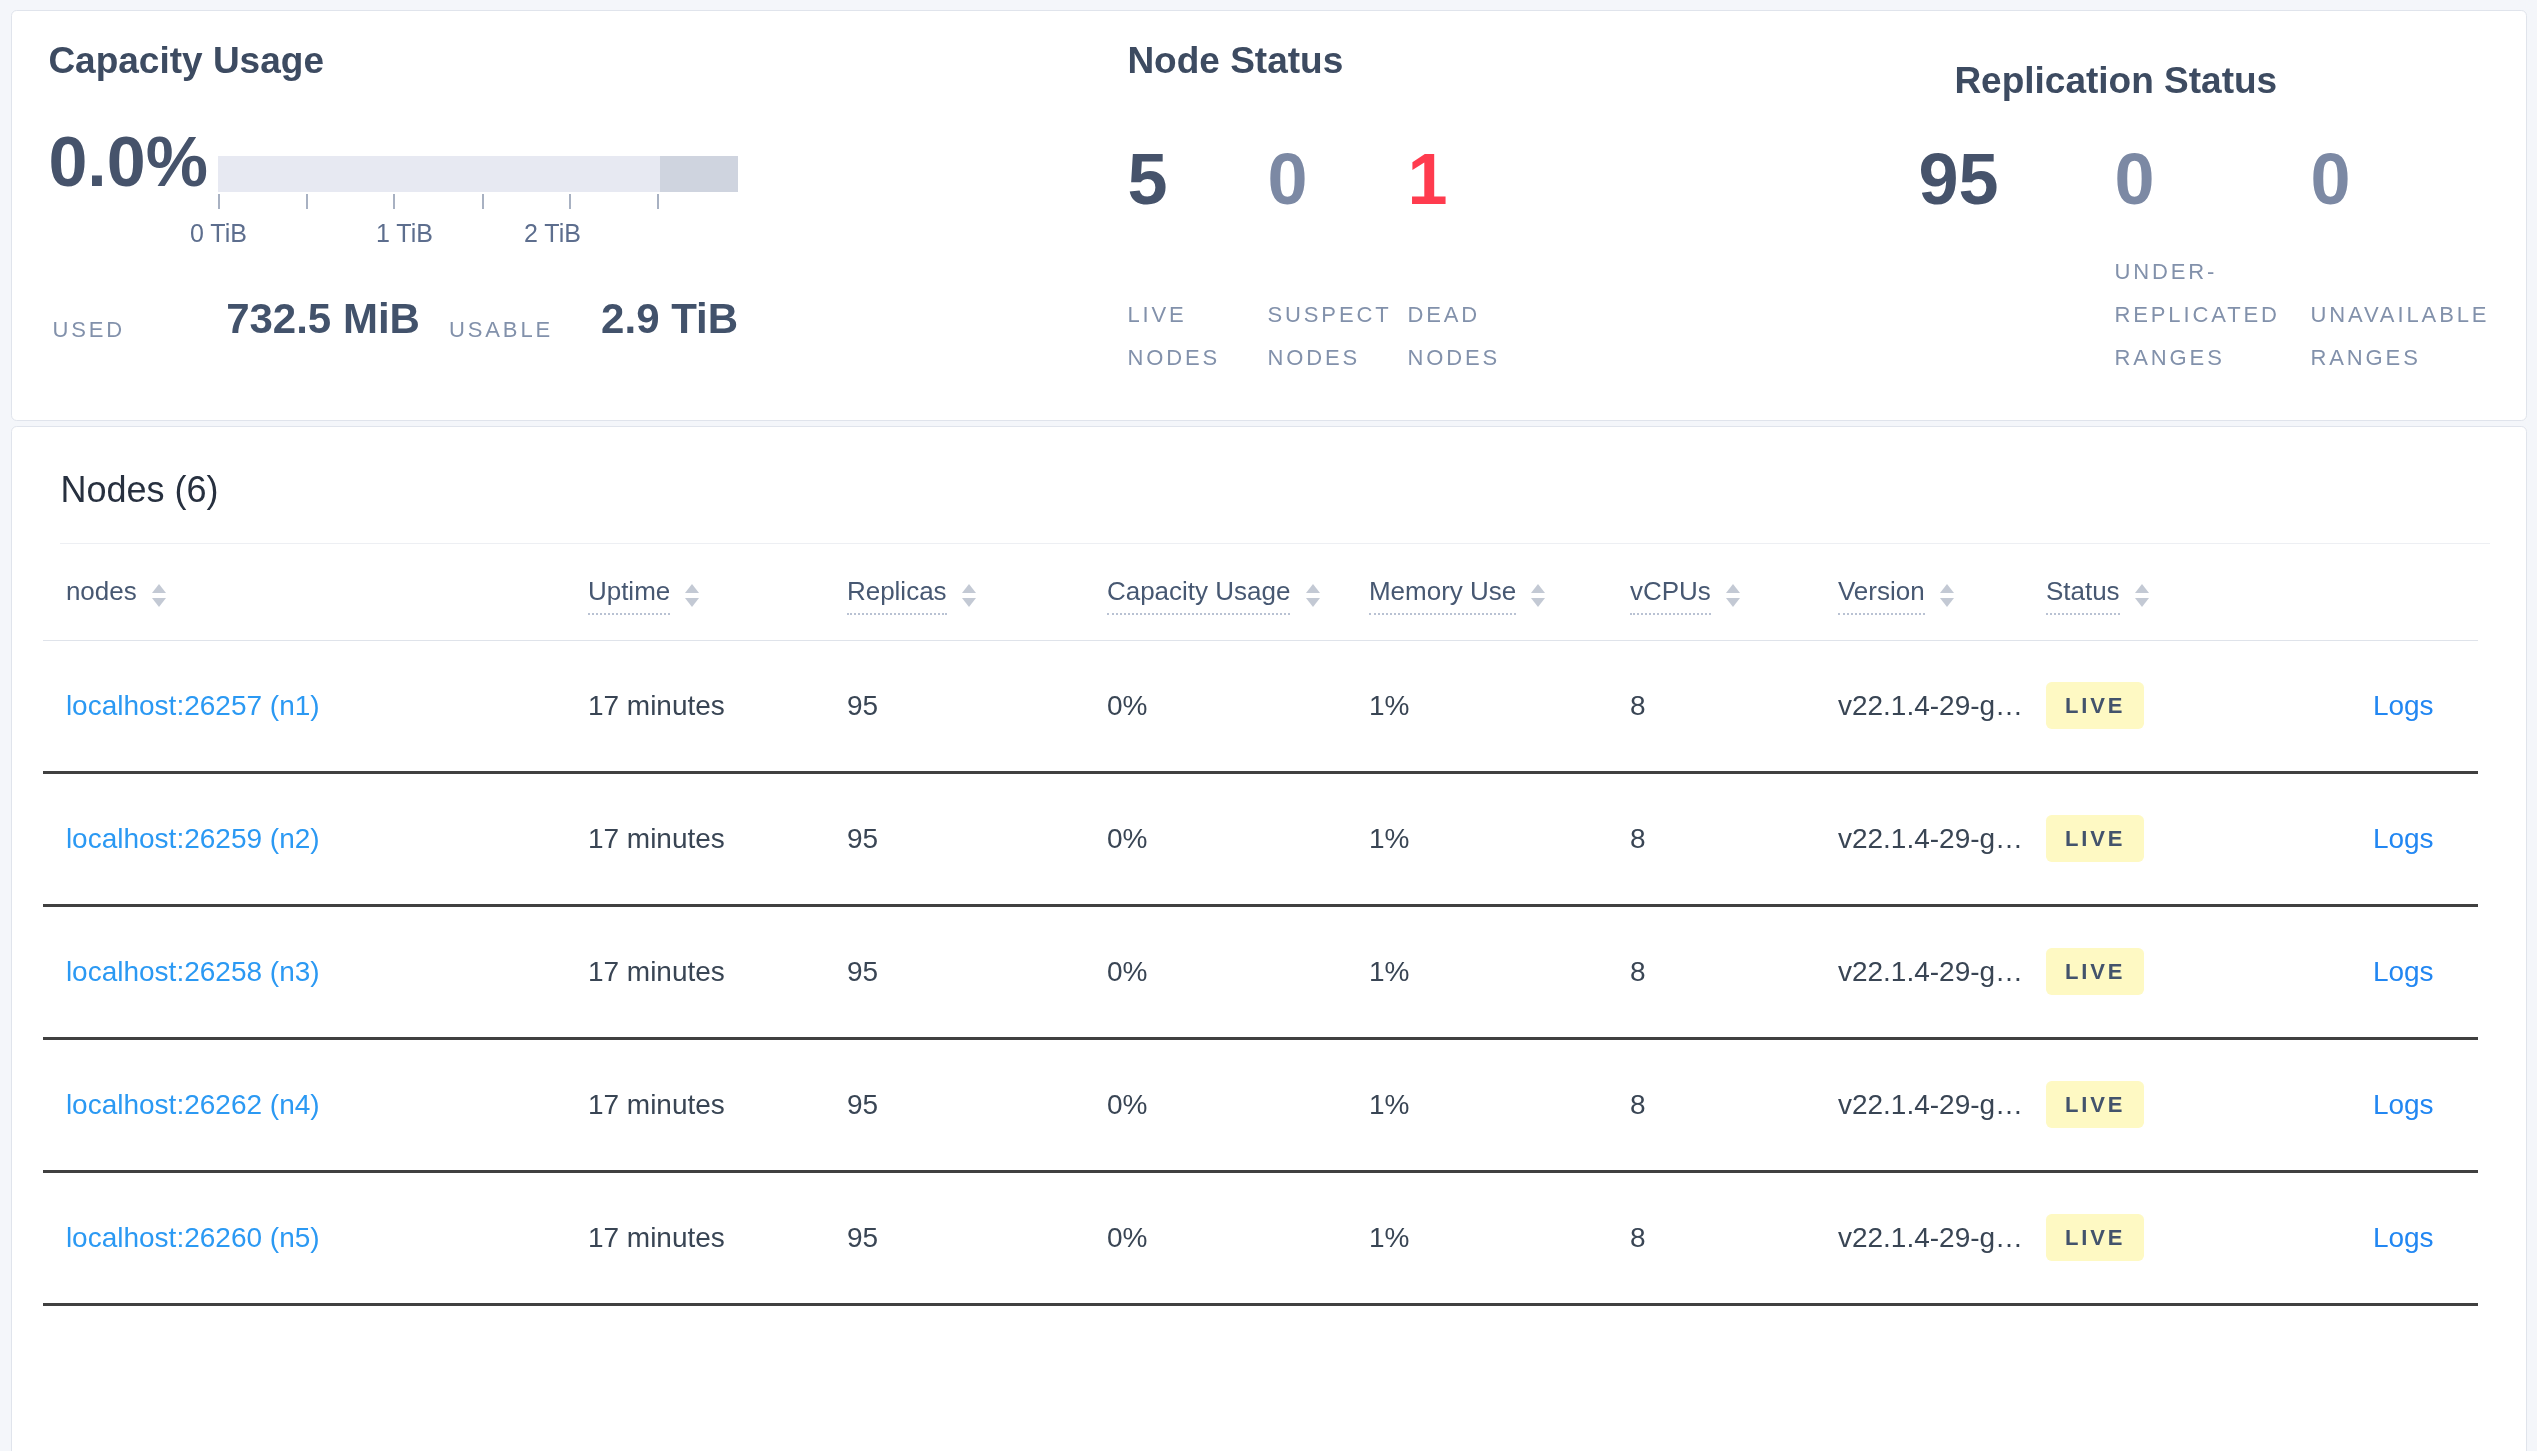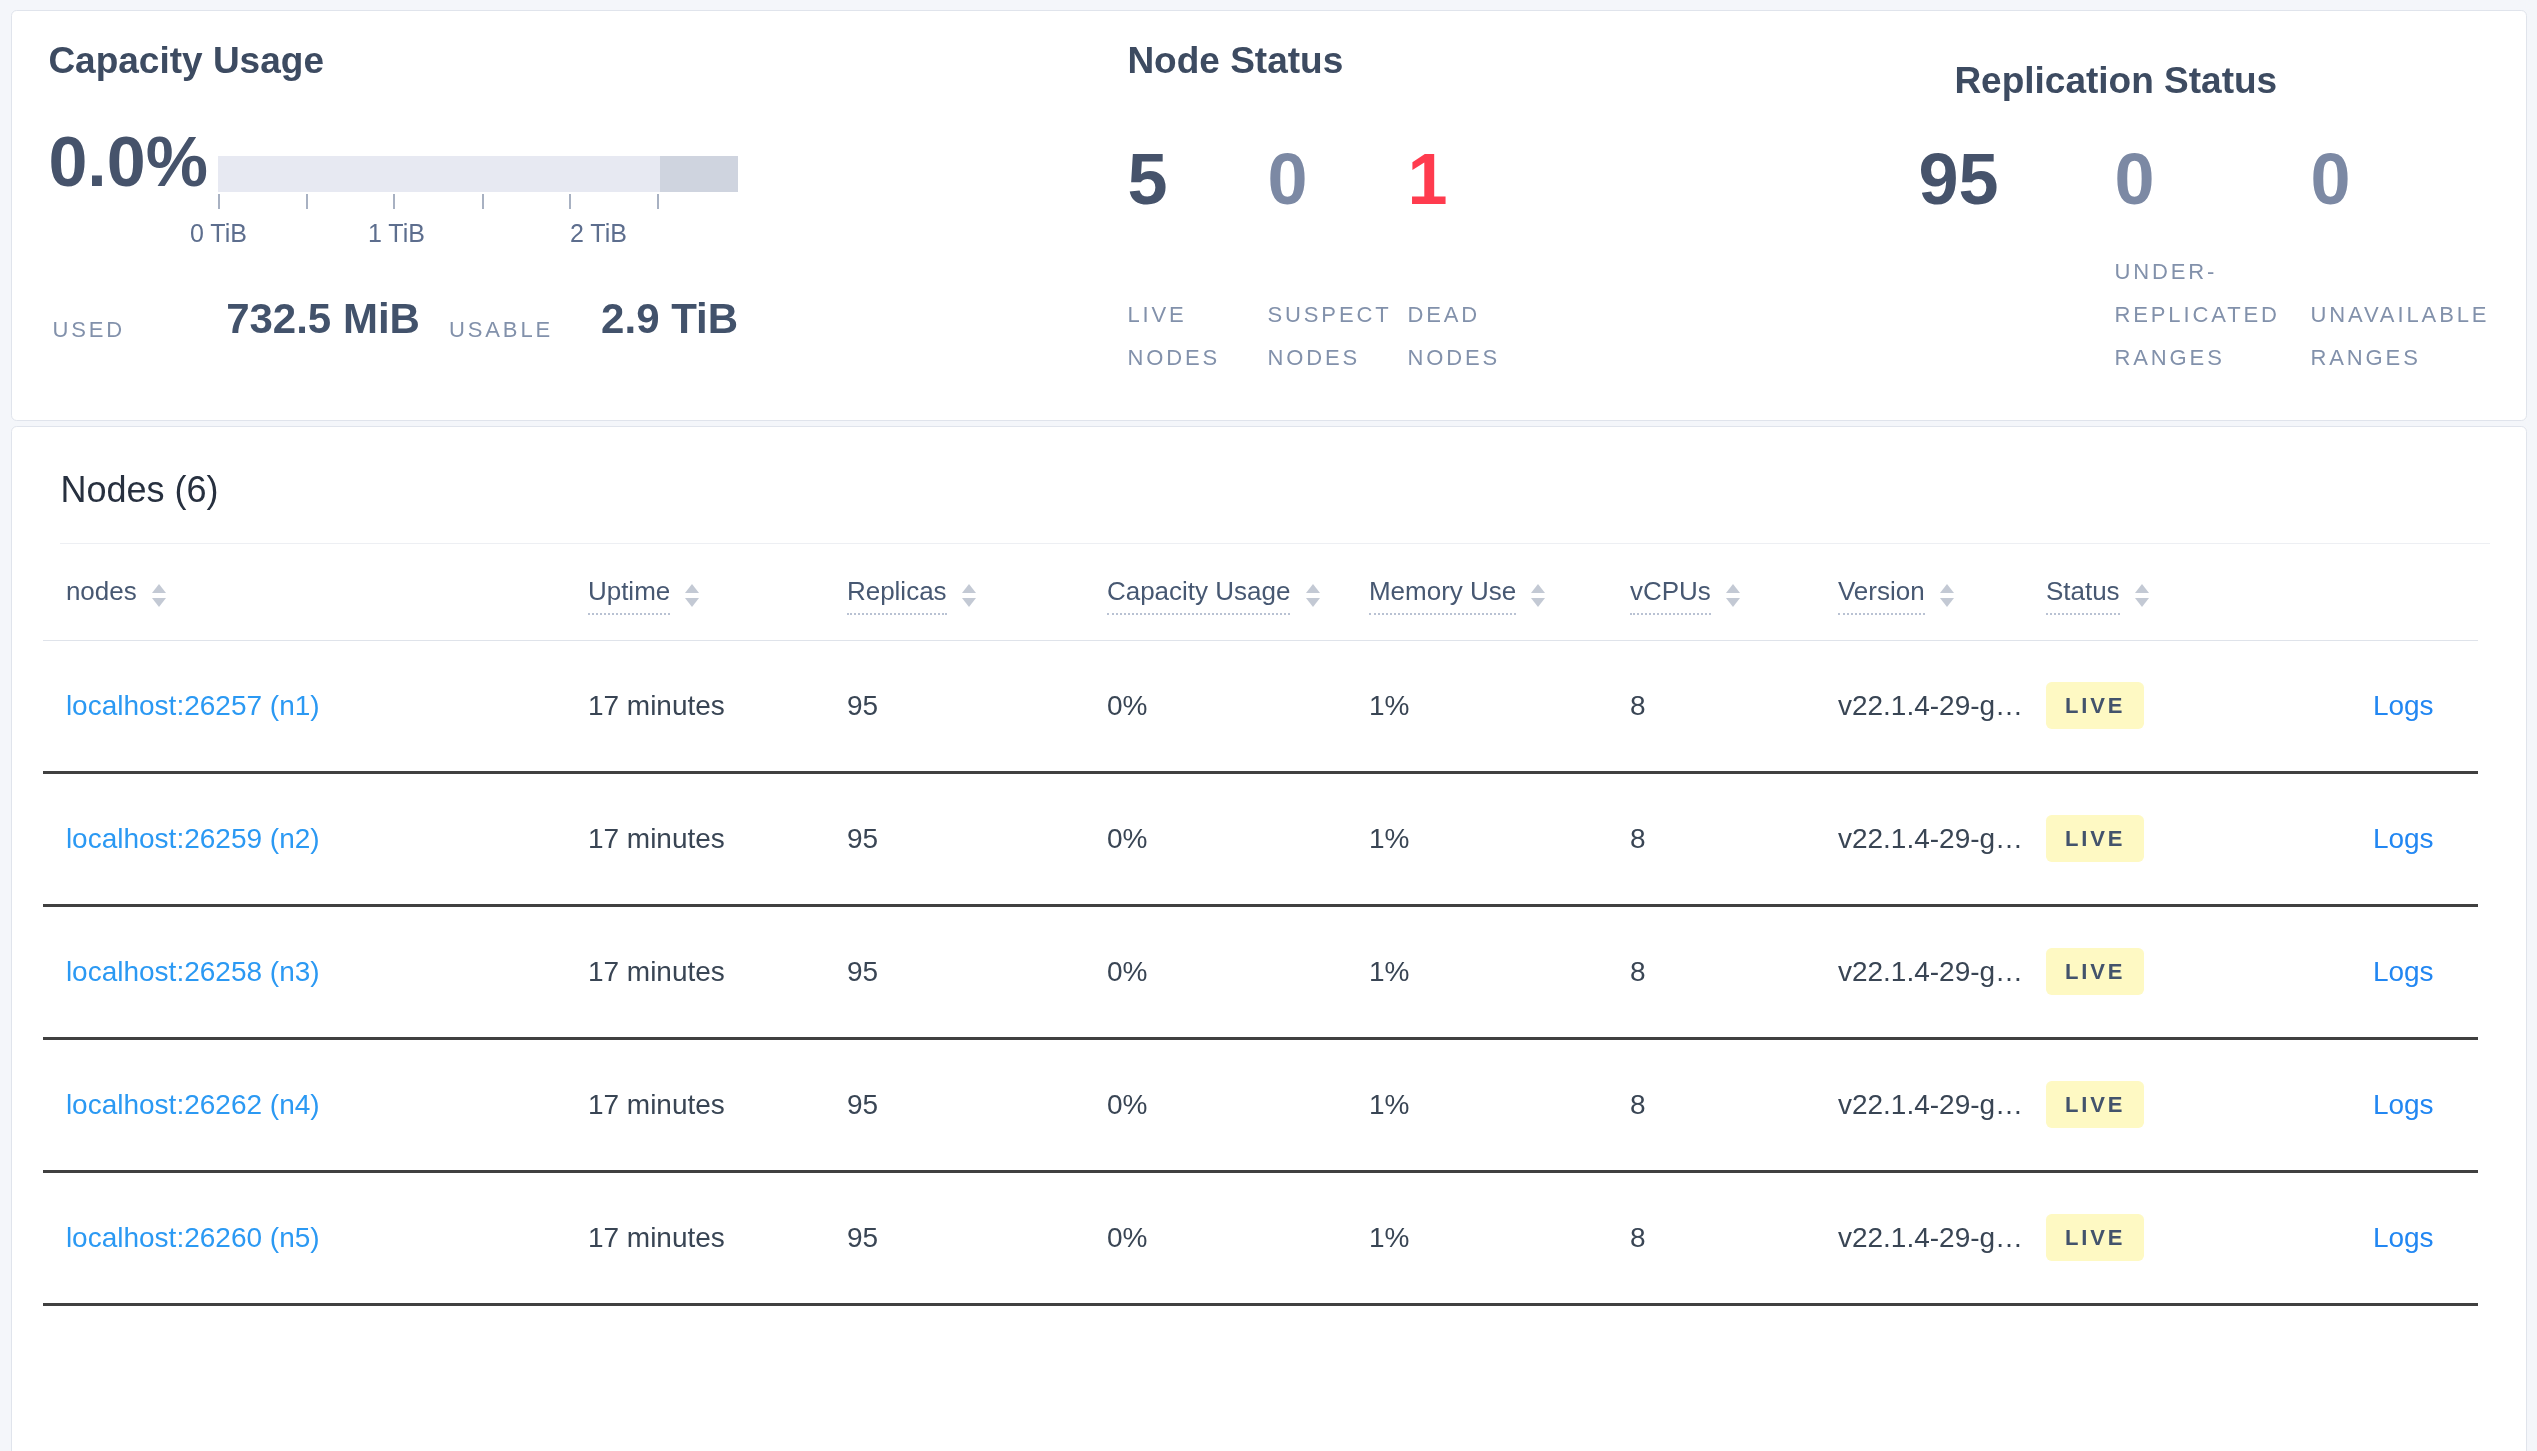--- a/index.html
+++ b/index.html
@@ -120,22 +120,22 @@
     </div>
     <div class="cap-ticks">
       <div class="tick"></div>
       <div class="tick"></div>
       <div class="tick"></div>
       <div class="tick"></div>
       <div class="tick"></div>
       <div class="tick"></div>
     </div>
     <span class="tick-lab" style="left:206px">0 TiB</span>
-    <span class="tick-lab" style="left:384px">1 TiB</span>
-    <span class="tick-lab" style="left:586px">2 TiB</span>
+    <span class="tick-lab" style="left:392px">1 TiB</span>
+    <span class="tick-lab" style="left:540px">2 TiB</span>
     <div class="cap-stats">
       <span class="stat-label">USED</span>
       <span class="stat-value ml-a">732.5 MiB</span>
       <span class="stat-label ml-b">USABLE</span>
       <span class="stat-value ml-c">2.9 TiB</span>
     </div>
 
     <div class="panel-title" id="ns-title">Node Status</div>
     <div class="metrics" id="ns-metrics">
 

